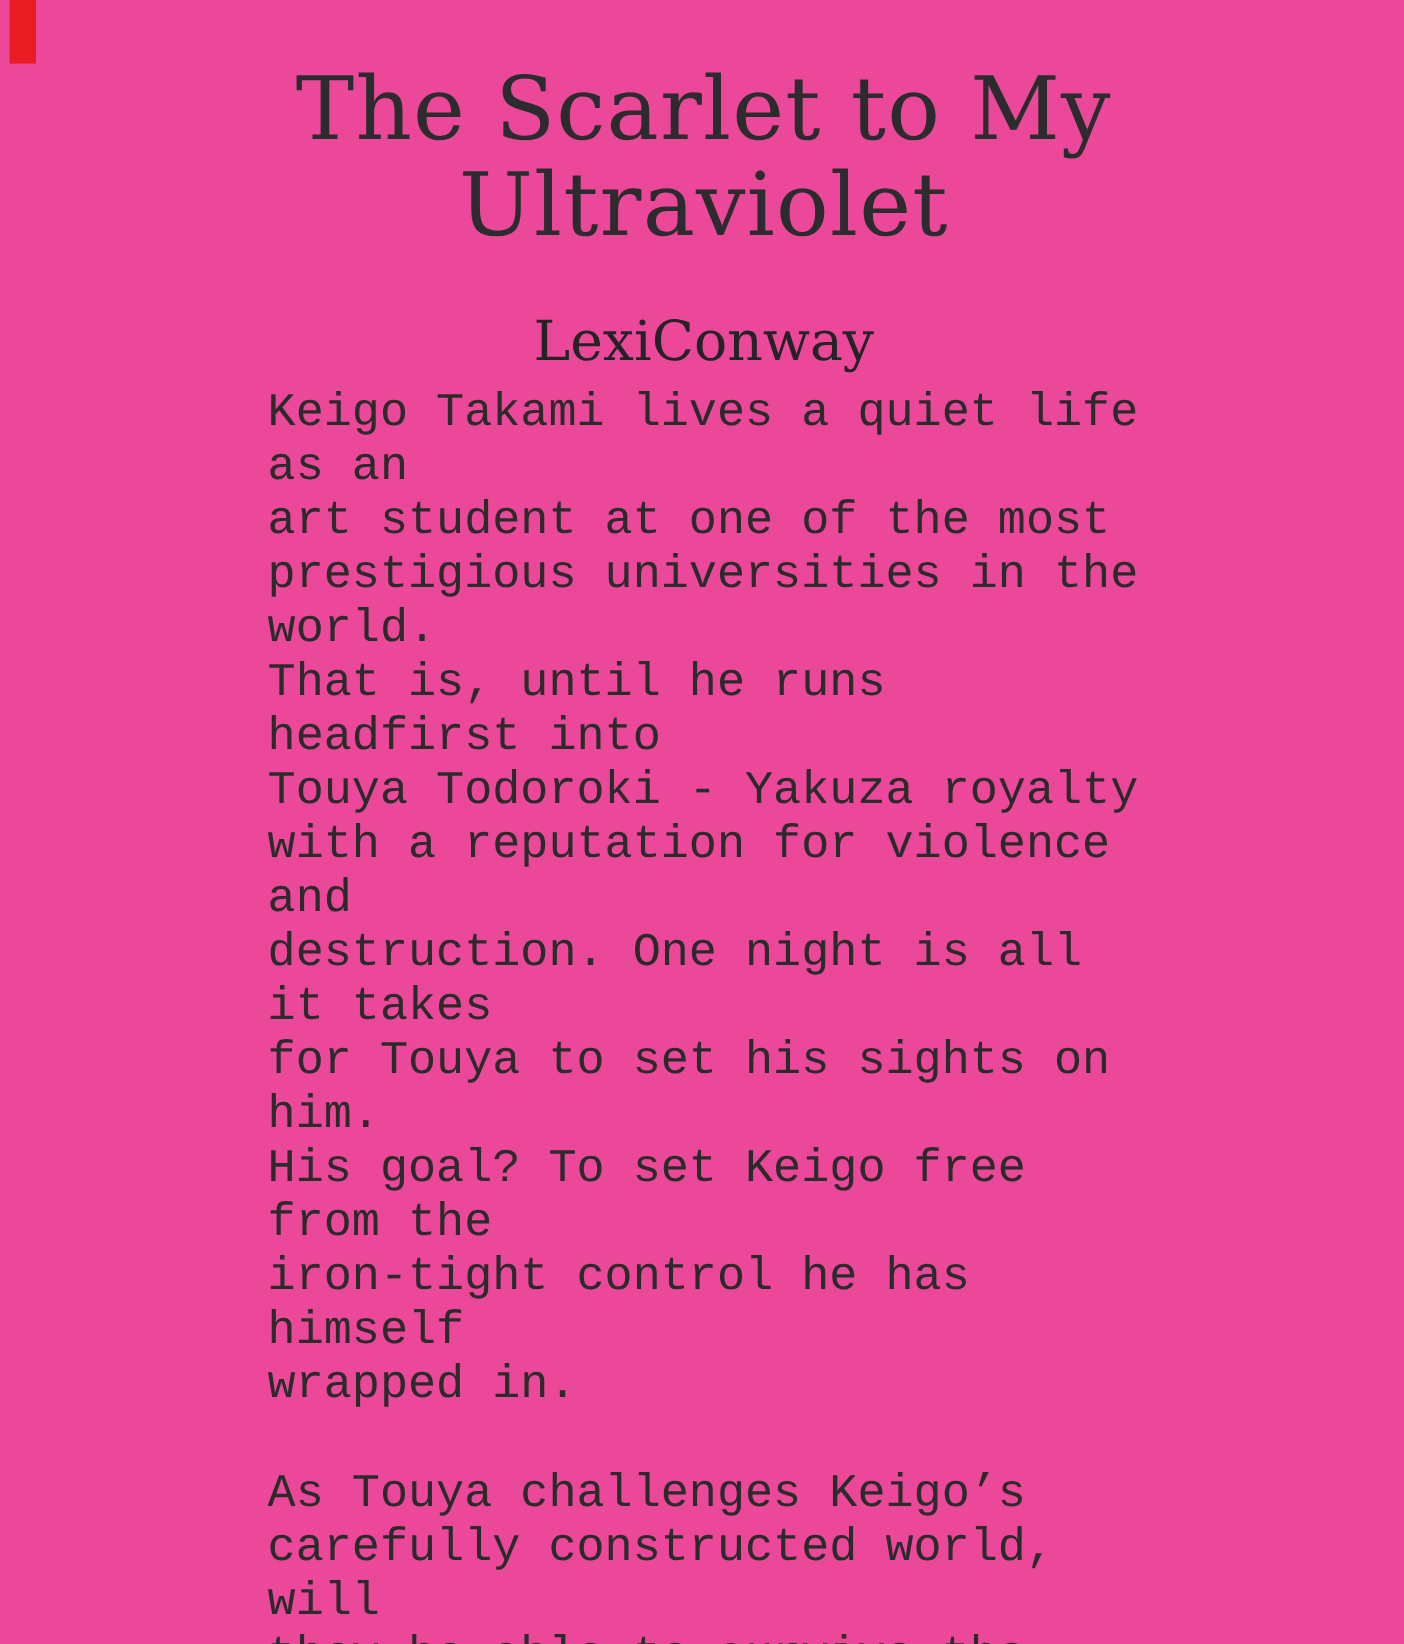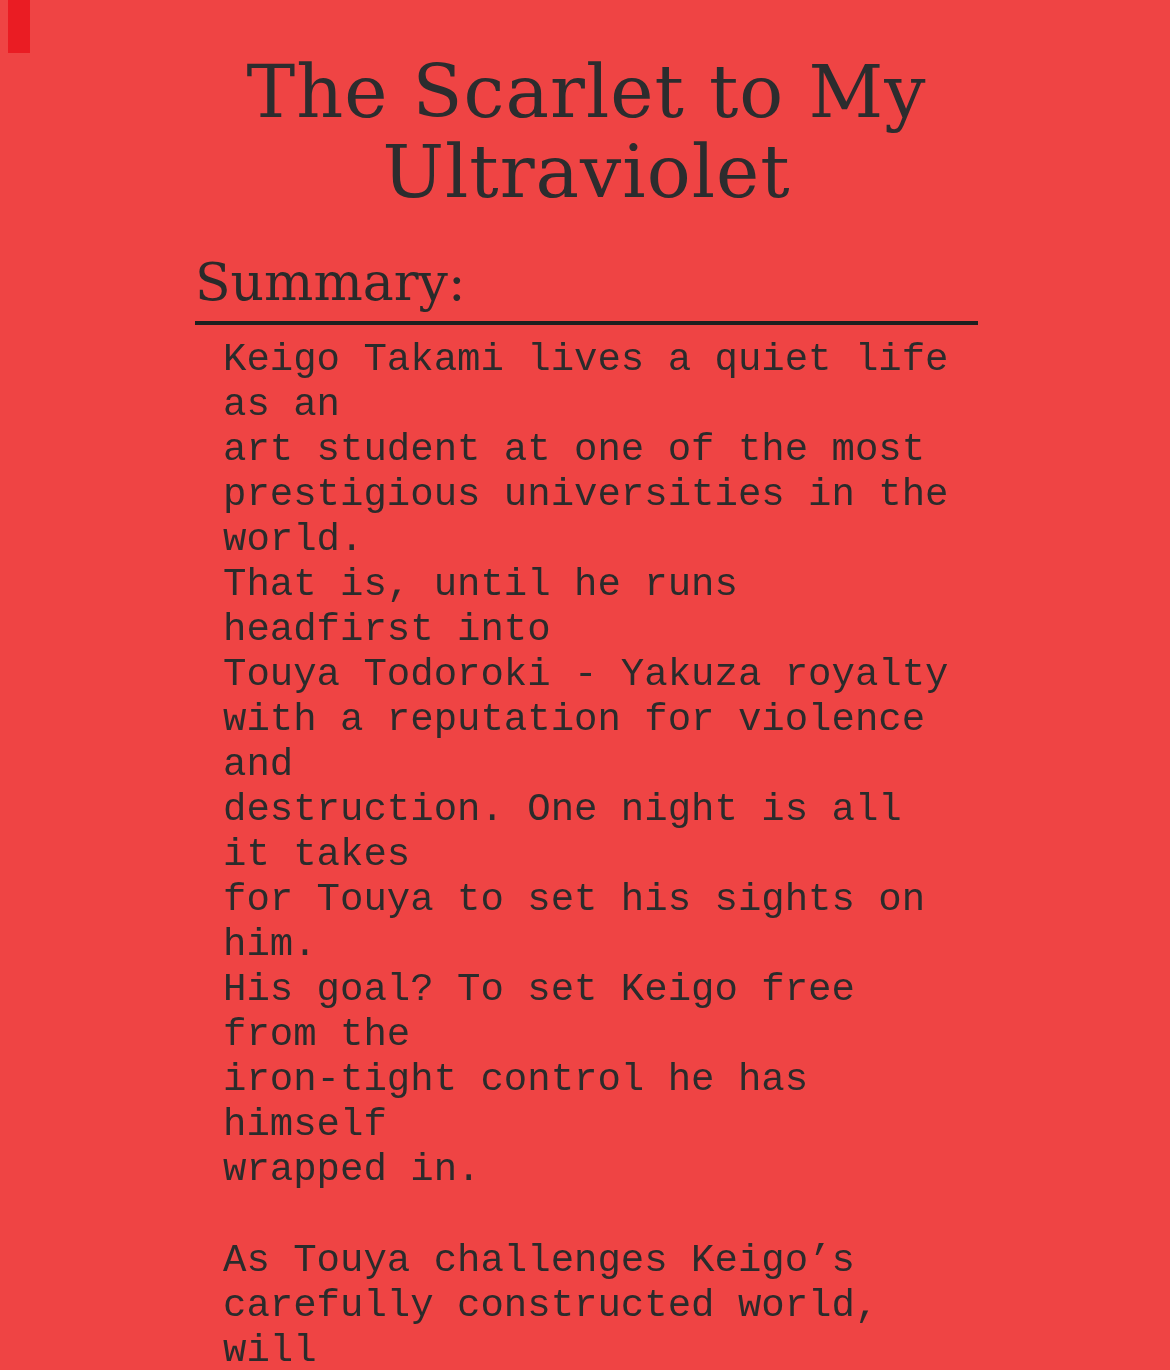--- a/index.html
+++ b/index.html
@@ -4,21 +4,21 @@
 <style>
   html, body {
     margin: 0;
     padding: 0;
     background: #ffffff;
   }
   .page {
     position: relative;
     width: 1170px;
     height: 1370px;
-    background: #ef4444;
+    background: #ec4899;
     overflow: hidden;
     font-family: "Liberation Sans", sans-serif;
   }
   .red-marker {
     position: absolute;
     left: 8px;
     top: 0;
     width: 22px;
     height: 53px;
     background: #ea1c23;
@@ -65,21 +65,21 @@
     white-space: pre-line;
   }
 </style>
 </head>
 <body>
 
 <div class="page">
   <div class="red-marker"></div>
   <div class="content">
     <h1 class="title">The Scarlet to My Ultraviolet</h1>
-    <div class="summary-heading">Summary:</div>
+    <div class="author">LexiConway</div>
     <div class="summary-body">
       <p>Keigo Takami lives a quiet life as an
 art student at one of the most
 prestigious universities in the world.
 That is, until he runs headfirst into
 Touya Todoroki - Yakuza royalty
 with a reputation for violence and
 destruction. One night is all it takes
 for Touya to set his sights on him.
 His goal? To set Keigo free from the

